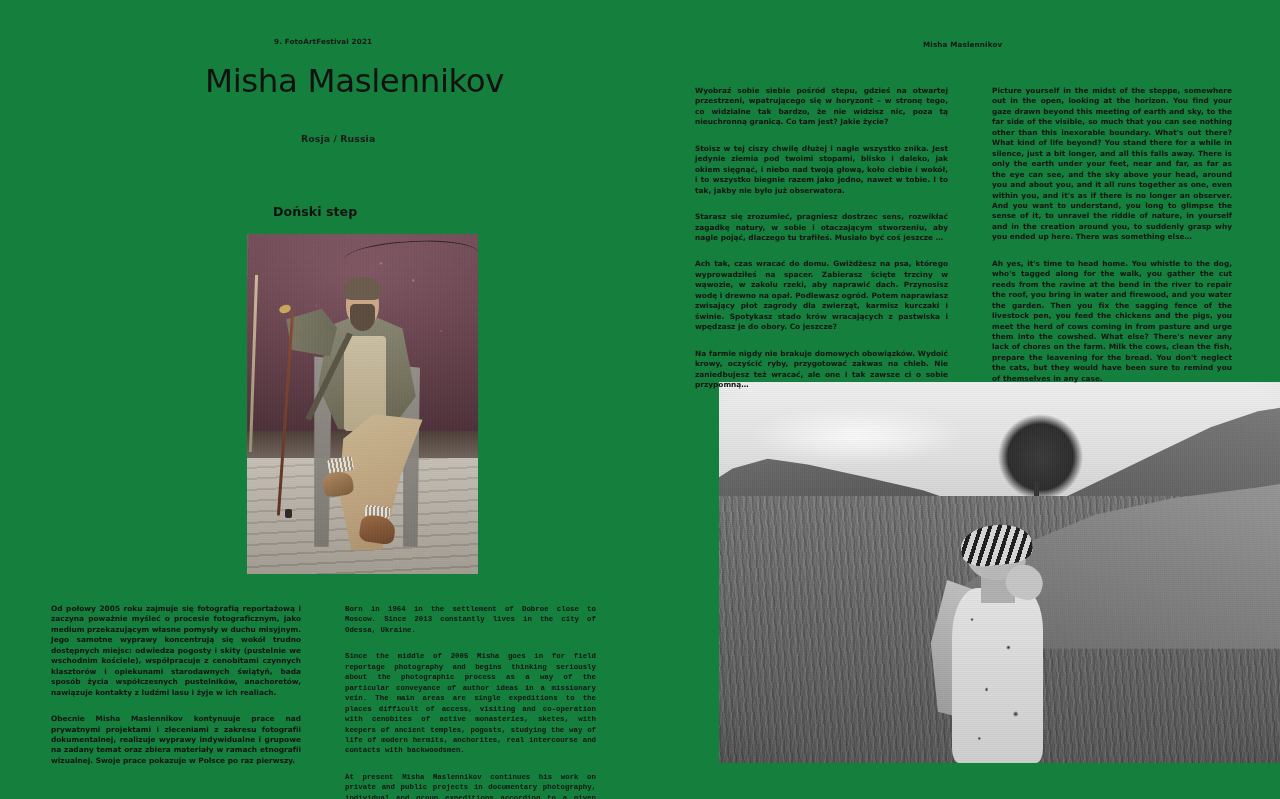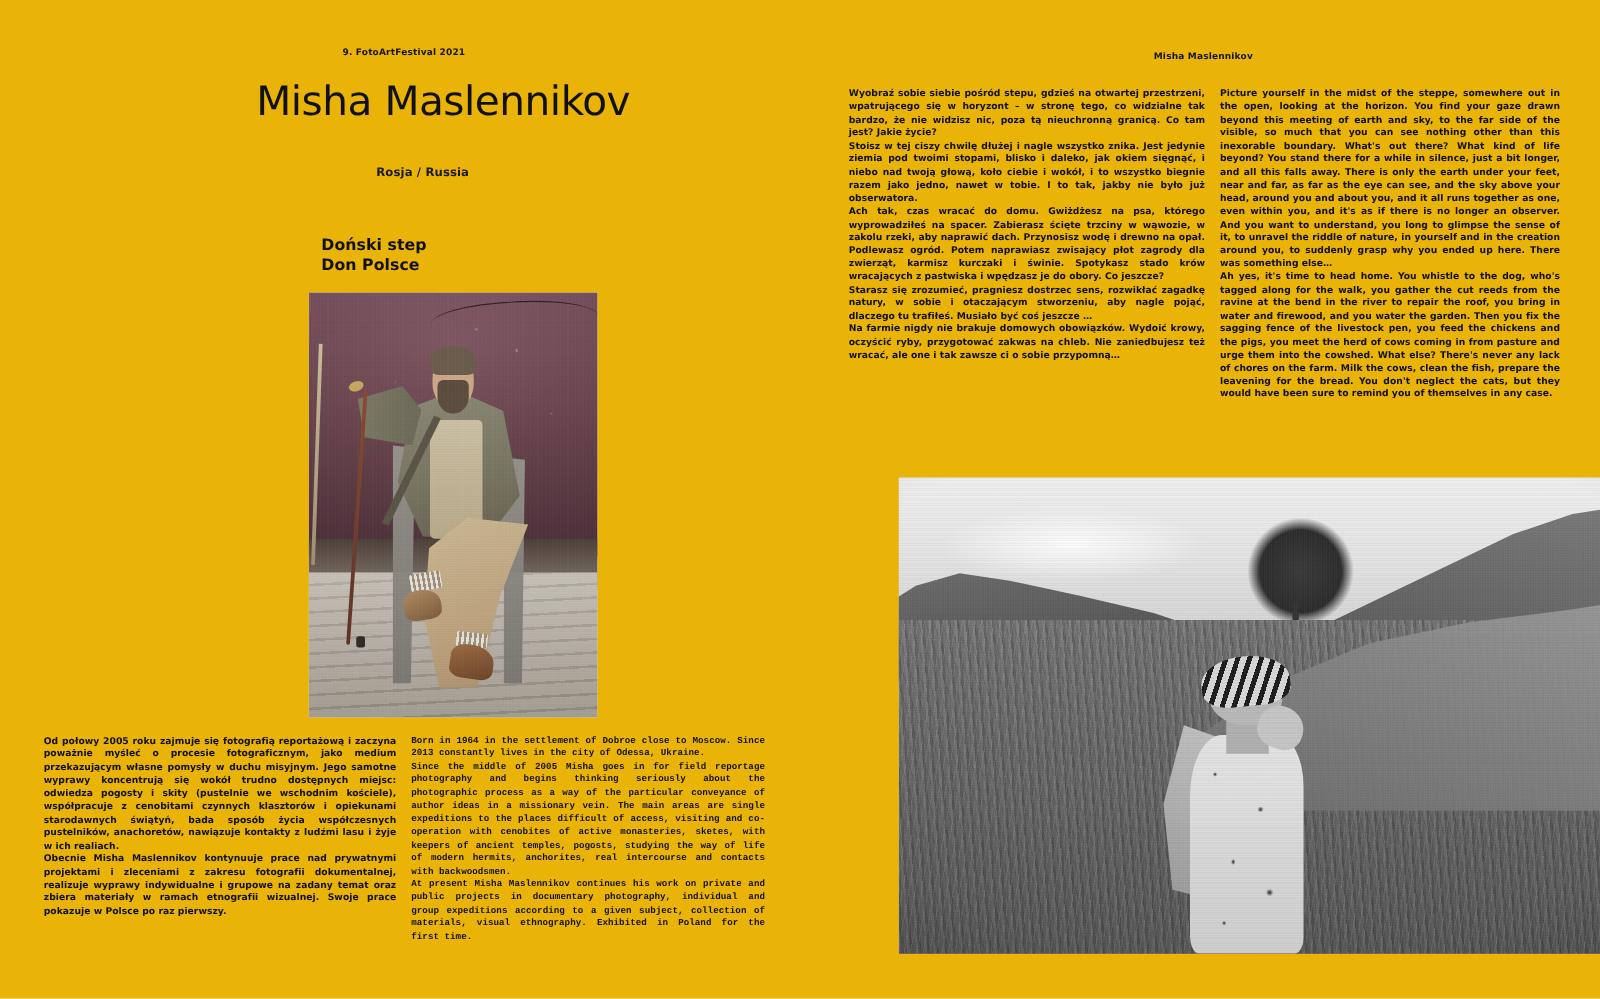--- a/index.html
+++ b/index.html
@@ -14,21 +14,21 @@
     position: relative;
     overflow: hidden;
     font-family: "DejaVu Sans", "Liberation Sans", sans-serif;
     color: #1a1a1a;
     -webkit-font-smoothing: antialiased;
   }
 
   .page {
     position: absolute;
     inset: 0;
-    background: #eab308;
+    background: #15803d;
   }
 
   
   .runhead {
     position: absolute;
     font-size: 7.2px;
     font-weight: 700;
     letter-spacing: 0.02em;
     color: #161616;
     white-space: nowrap;
@@ -59,21 +59,21 @@
     font-size: 9.3px;
     font-weight: 700;
     letter-spacing: 0.012em;
     color: #1a1a1a;
   }
   .series {
     padding-top: 32px;
     padding-left: 52px;
   }
   .series-pl, .series-en {
-    margin: 0;
+    margin: 16px;
     font-size: 12.6px;
     font-weight: 700;
     line-height: 1.26;
     letter-spacing: 0.004em;
     color: #111111;
   }
 
   
   .photo {
     position: absolute;
@@ -339,21 +339,21 @@
     position: absolute;
     font-size: 7.35px;
     line-height: 10.45px;
     text-align: justify;
     text-justify: inter-word;
     font-weight: 700;
     letter-spacing: 0.004em;
     color: #121212;
     hyphens: manual;
   }
-  .col p { margin: 0; }
+  .col p { margin: 16px; }
 
   .col-statement-pl { left: 679px; top: 70px;  width: 285px; }
   .col-statement-en { left: 976px; top: 70px;  width: 272px; }
   .col-bio-pl       { left: 35px;  top: 588px; width: 282px; }
   .col-bio-en       { left: 329px; top: 588px; width: 283px; font-family: Liberation Mono, monospace; }
 </style>
 </head>
 <body>
 
 <div class="page">
@@ -409,22 +409,22 @@
     <div class="bw bw-woman-head"></div>
     <div class="bw bw-kerchief"></div>
     <div class="bw bw-hand"></div>
     <div class="bw bw-grain"></div>
     <div class="bw bw-vignette"></div>
   </figure>
 
   <div class="col col-statement-pl">
     <p>Wyobraź sobie siebie pośród stepu, gdzieś na otwartej przestrzeni, wpatrującego się w horyzont – w stronę tego, co widzialne tak bardzo, że nie widzisz nic, poza tą nieuchronną granicą. Co tam jest? Jakie życie?</p>
     <p>Stoisz w tej ciszy chwilę dłużej i nagle wszystko znika. Jest jedynie ziemia pod twoimi stopami, blisko i daleko, jak okiem sięgnąć, i niebo nad twoją głową, koło ciebie i wokół, i to wszystko biegnie razem jako jedno, nawet w tobie. I to tak, jakby nie było już obserwatora.</p>
+    <p>Starasz się zrozumieć, pragniesz dostrzec sens, rozwikłać zagadkę natury, w sobie i otaczającym stworzeniu, aby nagle pojąć, dlaczego tu trafiłeś. Musiało być coś jeszcze …</p>
     <p>Ach tak, czas wracać do domu. Gwiżdżesz na psa, którego wyprowadziłeś na spacer. Zabierasz ścięte trzciny w wąwozie, w zakolu rzeki, aby naprawić dach. Przynosisz wodę i drewno na opał. Podlewasz ogród. Potem naprawiasz zwisający płot zagrody dla zwierząt, karmisz kurczaki i świnie. Spotykasz stado krów wracających z pastwiska i wpędzasz je do obory. Co jeszcze?</p>
-    <p>Starasz się zrozumieć, pragniesz dostrzec sens, rozwikłać zagadkę natury, w sobie i otaczającym stworzeniu, aby nagle pojąć, dlaczego tu trafiłeś. Musiało być coś jeszcze …</p>
     <p>Na farmie nigdy nie brakuje domowych obowiązków. Wydoić krowy, oczyścić ryby, przygotować zakwas na chleb. Nie zaniedbujesz też wracać, ale one i tak zawsze ci o sobie przypomną…</p>
   </div>
 
   <div class="col col-statement-en">
     <p>Picture yourself in the midst of the steppe, somewhere out in the open, looking at the horizon. You find your gaze drawn beyond this meeting of earth and sky, to the far side of the visible, so much that you can see nothing other than this inexorable boundary. What's out there? What kind of life beyond? You stand there for a while in silence, just a bit longer, and all this falls away. There is only the earth under your feet, near and far, as far as the eye can see, and the sky above your head, around you and about you, and it all runs together as one, even within you, and it's as if there is no longer an observer. And you want to understand, you long to glimpse the sense of it, to unravel the riddle of nature, in yourself and in the creation around you, to suddenly grasp why you ended up here. There was something else…</p>
     <p>Ah yes, it's time to head home. You whistle to the dog, who's tagged along for the walk, you gather the cut reeds from the ravine at the bend in the river to repair the roof, you bring in water and firewood, and you water the garden. Then you fix the sagging fence of the livestock pen, you feed the chickens and the pigs, you meet the herd of cows coming in from pasture and urge them into the cowshed. What else? There's never any lack of chores on the farm. Milk the cows, clean the fish, prepare the leavening for the bread. You don't neglect the cats, but they would have been sure to remind you of themselves in any case.</p>
   </div>
 
   <div class="col col-bio-pl">
     <p>Od połowy 2005 roku zajmuje się fotografią reportażową i zaczyna poważnie myśleć o procesie fotograficznym, jako medium przekazującym własne pomysły w duchu misyjnym. Jego samotne wyprawy koncentrują się wokół trudno dostępnych miejsc: odwiedza pogosty i skity (pustelnie we wschodnim kościele), współpracuje z cenobitami czynnych klasztorów i opiekunami starodawnych świątyń, bada sposób życia współczesnych pustelników, anachoretów, nawiązuje kontakty z ludźmi lasu i żyje w ich realiach.</p>

